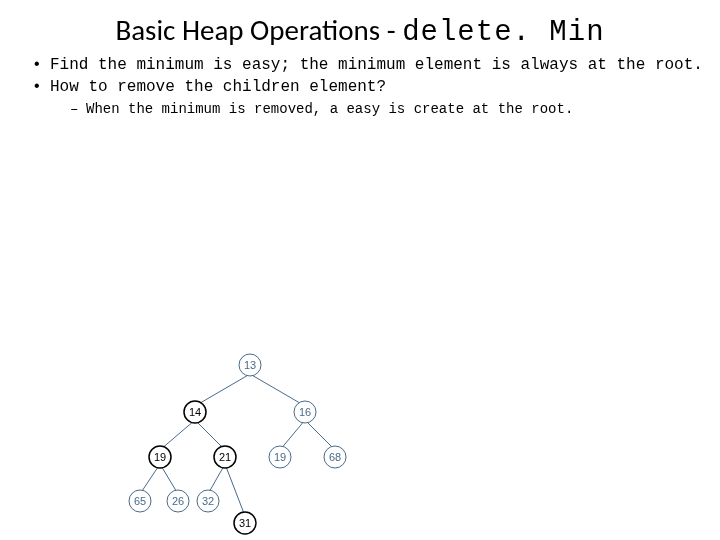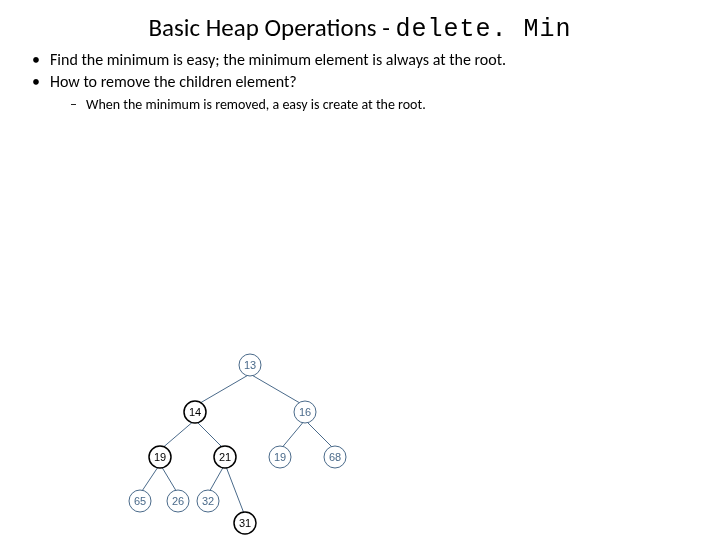--- a/index.html
+++ b/index.html
@@ -8,34 +8,35 @@
     width: 720px;
     height: 540px;
     font-family: Calibri, Arial, sans-serif;
     color: #000;
     background: #fff;
     position: relative;
     overflow: hidden;
   }
   .title {
     text-align: center;
-    font-size: 25px;
+    font-size: 29px;
     margin-top: 12px;
     margin-bottom: 5px;
   }
   .title .mono {
     font-family: "Courier New", monospace;
     letter-spacing: 1px;
   }
   ul.l1 {
     margin: 6px 0 0 0;
     padding-left: 50px;
     list-style: none;
     font-size: 16px;
     line-height: 1.25;
+    font-family: Liberation Mono, monospace;
   }
   ul.l1 > li::before {
     content: "•";
     position: absolute;
     margin-left: -18px;
   }
   ul.l1 > li {
     margin-bottom: 2px;
   }
   ul.l2 {

